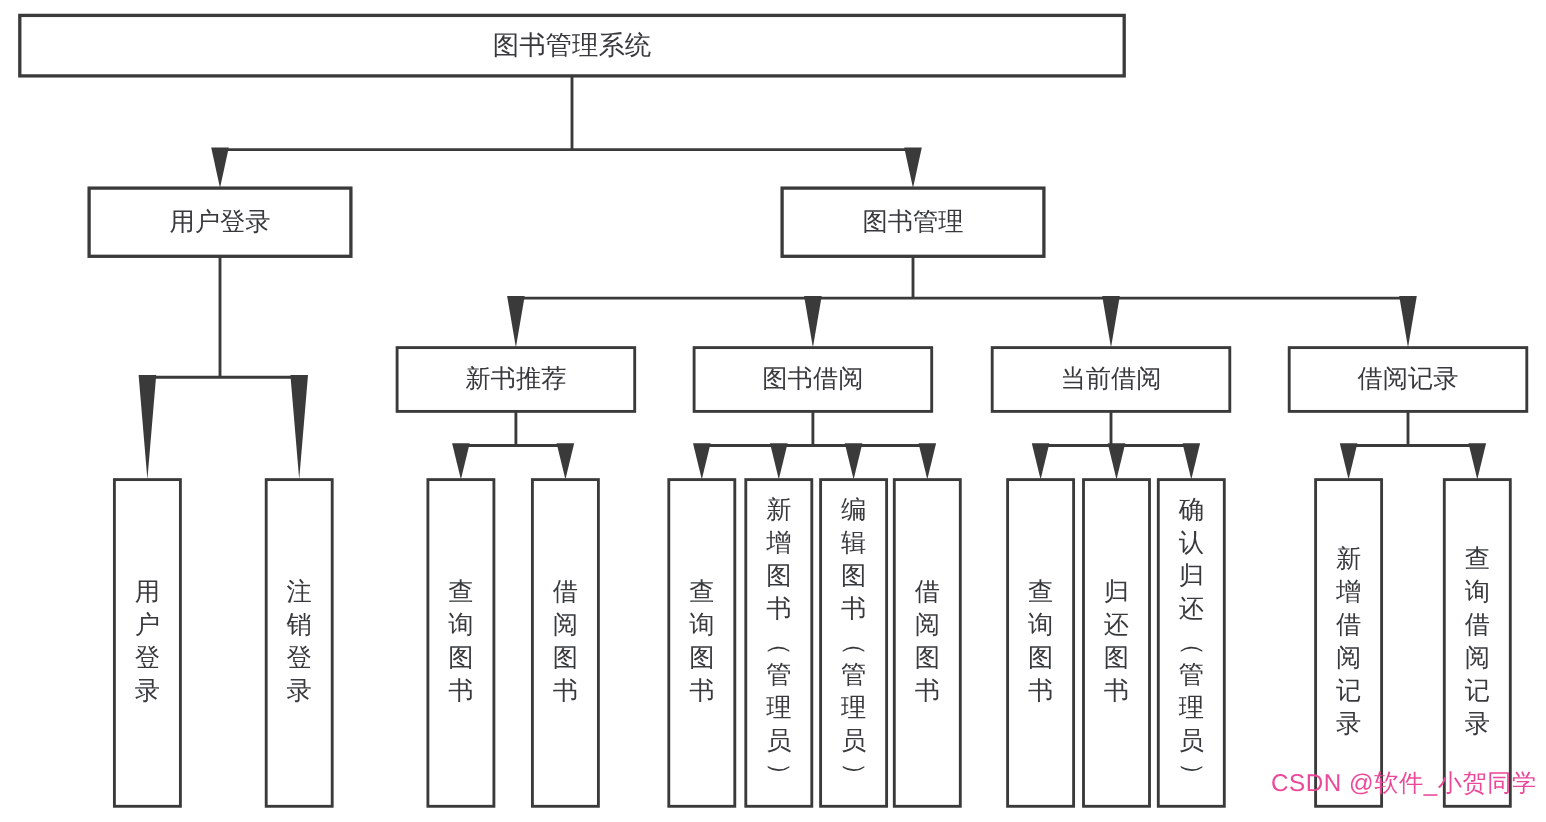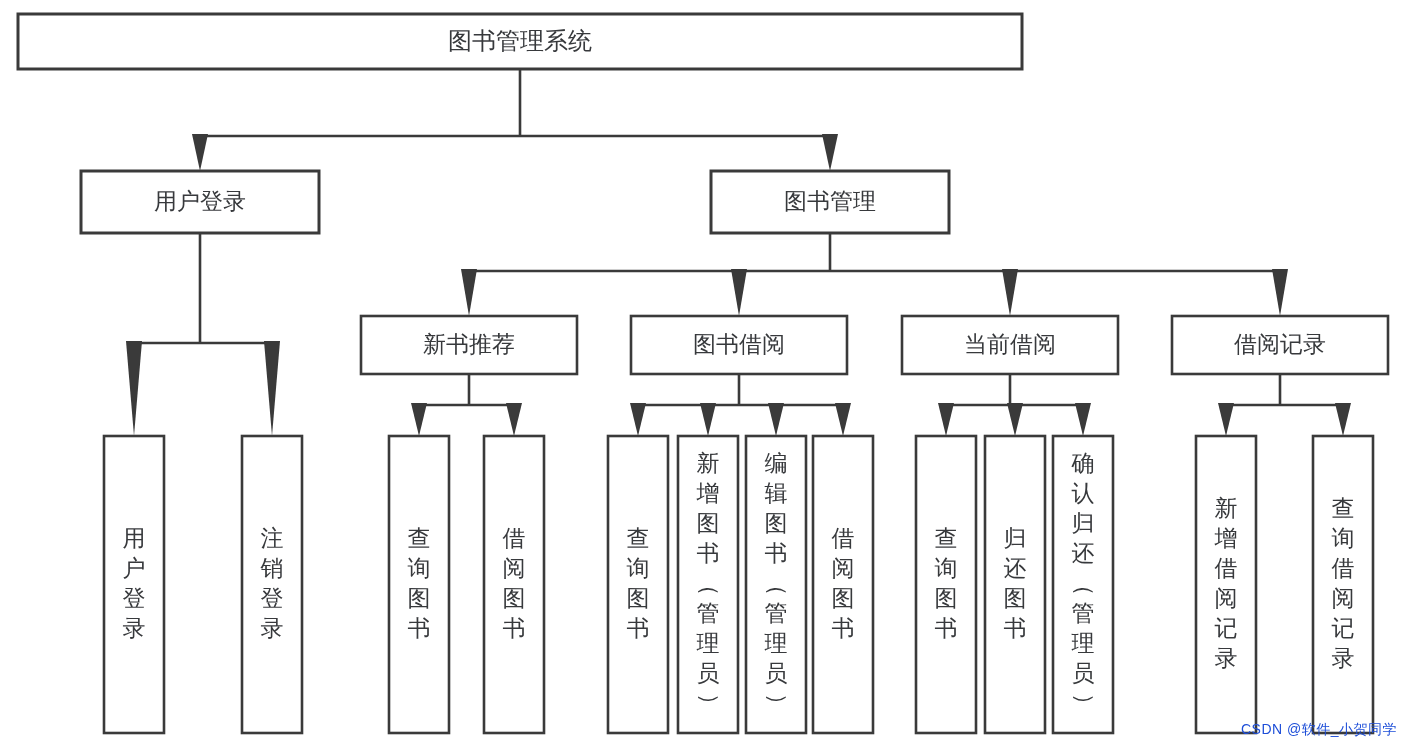--- a/index.html
+++ b/index.html
@@ -44,24 +44,24 @@
     font-size: 23px;
     text-anchor: middle;
     dominant-baseline: middle;
   }
   .title-label {
     font-size: 24px;
   }
   .watermark {
     position: absolute;
     right: 8px;
-    bottom: 8px;
+    bottom: 20px;
     font-family: "Liberation Sans", "DejaVu Sans", sans-serif;
-    font-size: 14px;
-    color: #1d4ed8;
+    font-size: 22px;
+    color: #ec4899;
     white-space: nowrap;
     letter-spacing: 0.5px;
   }
 </style>
 </head>
 <body>
 
 <svg id="chart-root" viewBox="0 0 1405 747" xmlns="http://www.w3.org/2000/svg">
 
   <g>

